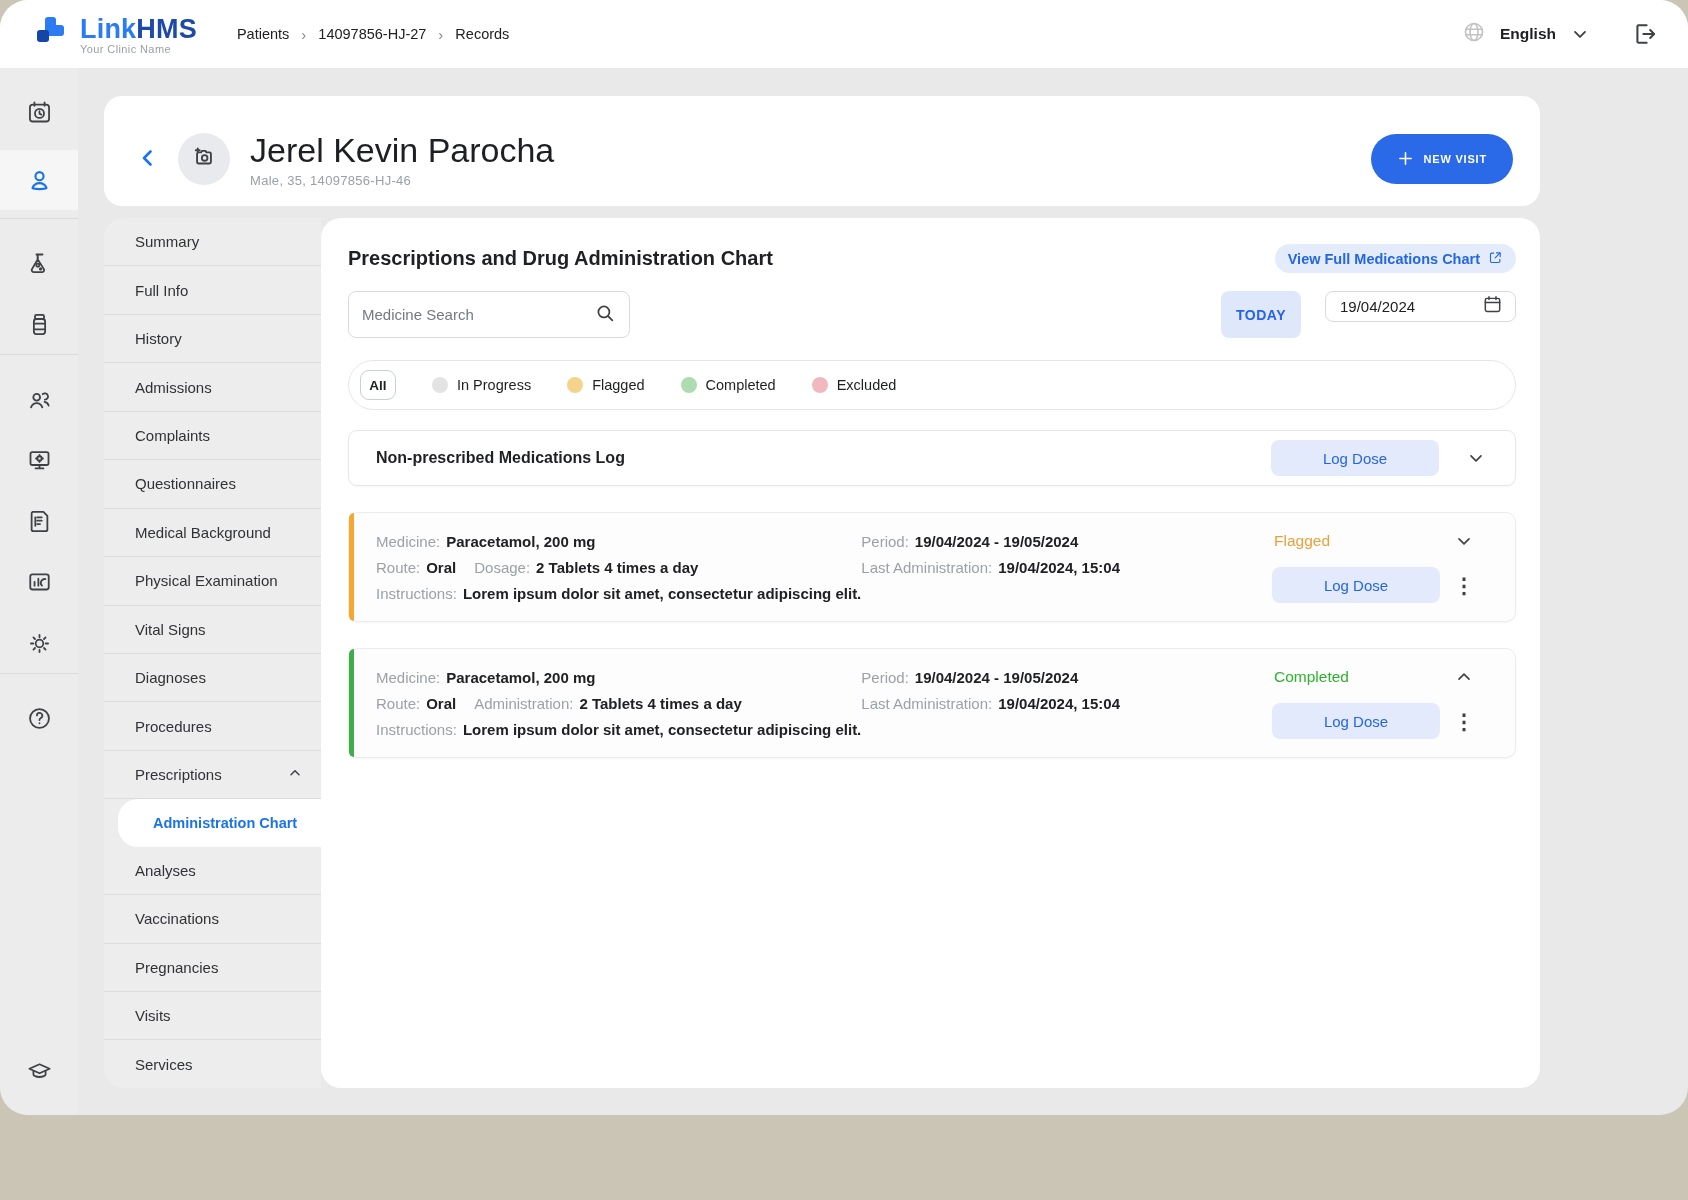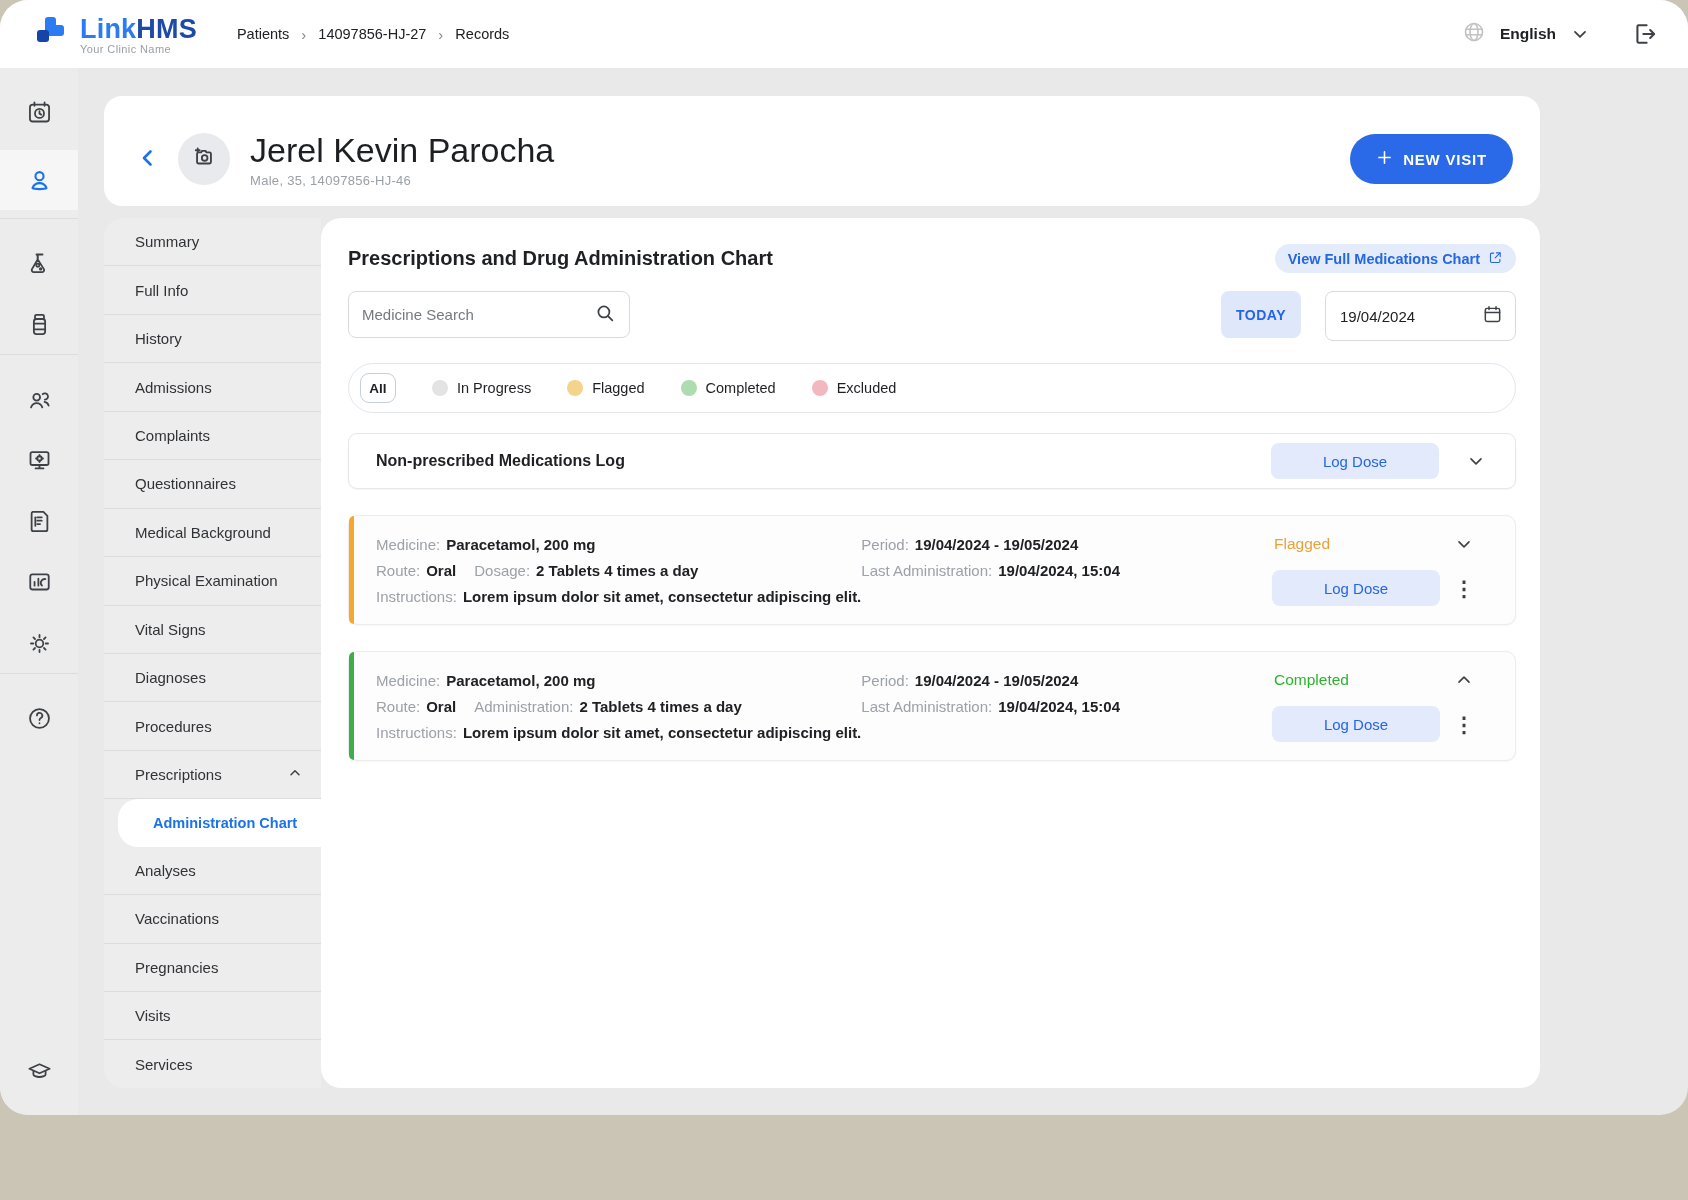--- a/index.html
+++ b/index.html
@@ -39,21 +39,21 @@
 
   .content { flex:1; position:relative; }
 
   
   .patient-card { margin:28px 148px 0 26px; height:110px; background:#fff; border-radius:18px; display:flex; align-items:center; padding:16px 27px 0 32px; }
   .back-btn { background:none; border:none; cursor:pointer; margin-right:18px; }
   .avatar { width:52px; height:52px; border-radius:50%; background:#E9EAEE; display:flex; align-items:center; justify-content:center; }
   .patient-id { margin-left:20px; }
   .patient-name { font-size:34px; font-weight:500; color:#1D1F23; }
   .patient-meta { font-size:13px; color:#9AA0A6; margin-top:3px; letter-spacing:.3px; }
-  .new-visit { margin-left:auto; height:50px; padding:0 26px; border:none; border-radius:25px; background:#2A6AE8; color:#fff; font-size:15px; font-weight:600; letter-spacing:.8px; display:flex; align-items:center; gap:10px; cursor:pointer; font-family:inherit; }
+  .new-visit { margin-left:auto; height:50px; padding:0 26px; border:none; border-radius:25px; background:#2A6AE8; color:#fff; font-size:11px; font-weight:600; letter-spacing:.8px; display:flex; align-items:center; gap:10px; cursor:pointer; font-family:inherit; }
 
   
   .panes { display:flex; margin:12px 148px 0 26px; height:870px; }
   .nav-panel { width:217px; flex:0 0 217px; background:#EDEDED; border-radius:20px 0 0 20px; overflow:hidden; }
   .nav-list { list-style:none; height:100%; display:flex; flex-direction:column; }
   .nav-list li { flex:1 1 0; display:flex; align-items:center; padding:0 18px 0 31px; font-size:15px; color:#303236; border-bottom:1px solid rgba(0,0,0,.07); cursor:pointer; }
   .nav-list li:last-child { border-bottom:none; }
   .nav-list li .chev { margin-left:auto; }
   .nav-list li.active-wrap { padding:0; border-bottom:none; }
   .active-card { height:100%; width:100%; margin-left:14px; background:#fff; border-radius:20px 0 0 20px; display:flex; align-items:center; padding-left:35px; color:#1A73E8; font-weight:700; font-size:14.5px; cursor:pointer; }
@@ -63,21 +63,21 @@
   .title-row { display:flex; align-items:center; }
   .page-title { font-size:20px; font-weight:600; color:#1F2023; }
   .view-link { margin-left:auto; background:#E4ECFB; border:none; border-radius:15px; height:29px; padding:0 13px; display:flex; align-items:center; gap:8px; color:#2467E0; font-weight:600; font-size:14.5px; cursor:pointer; font-family:inherit; }
 
   .controls-row { display:flex; margin-top:18px; }
   .search-box { width:282px; height:47px; border:1px solid #D9DADE; border-radius:8px; background:#fff; display:flex; align-items:center; padding:0 13px; }
   .search-box input { border:none; outline:none; flex:1; font-size:15px; font-family:inherit; color:#202124; background:transparent; }
   .search-box input::placeholder { color:#757A80; }
   .controls-right { margin-left:auto; display:flex; gap:24px; }
   .today-btn { width:80px; height:47px; border:none; border-radius:8px; background:#DFE8FA; color:#2563EB; font-weight:700; font-size:14px; letter-spacing:.5px; cursor:pointer; font-family:inherit; }
-  .date-box { width:191px; height:50px; border:1px solid #D9DADE; border-radius:8px; background:#fff; display:flex; align-items:center; padding:0 12px 0 14px; }
+  .date-box { width:191px; height:31px; border:1px solid #D9DADE; border-radius:8px; background:#fff; display:flex; align-items:center; padding:0 12px 0 14px; }
   .date-box input { border:none; outline:none; width:120px; font-size:15px; font-weight:500; font-family:inherit; color:#202124; background:transparent; }
   .date-box .cal { margin-left:auto; }
 
   .filter-bar { margin-top:22px; height:50px; border:1px solid #E3E6F0; border-radius:25px; display:flex; align-items:center; padding:0 11px; gap:36px; }
   .chip-all { min-width:36px; height:30px; border:1px solid #C7CEDC; border-radius:9px; background:#fff; font-size:13.5px; font-weight:600; color:#202124; cursor:pointer; font-family:inherit; }
   .filter-opt { display:flex; align-items:center; gap:9px; cursor:pointer; background:none; border:none; font-family:inherit; }
   .dot { width:16px; height:16px; border-radius:50%; display:inline-block; }
   .filter-opt .lbl { font-size:14.5px; font-weight:500; color:#1F2023; }
 
   .log-bar { margin-top:20px; height:56px; background:#fff; border:1px solid #E7E7EA; border-radius:9px; box-shadow:0 1px 2px rgba(0,0,0,.04); display:flex; align-items:center; padding:0 27px; }

